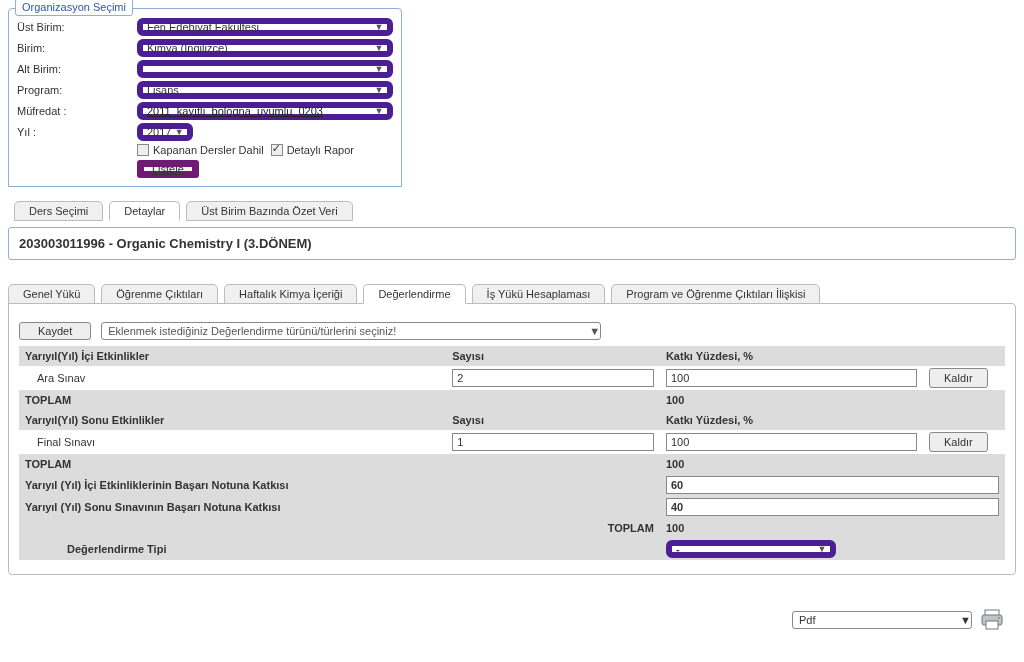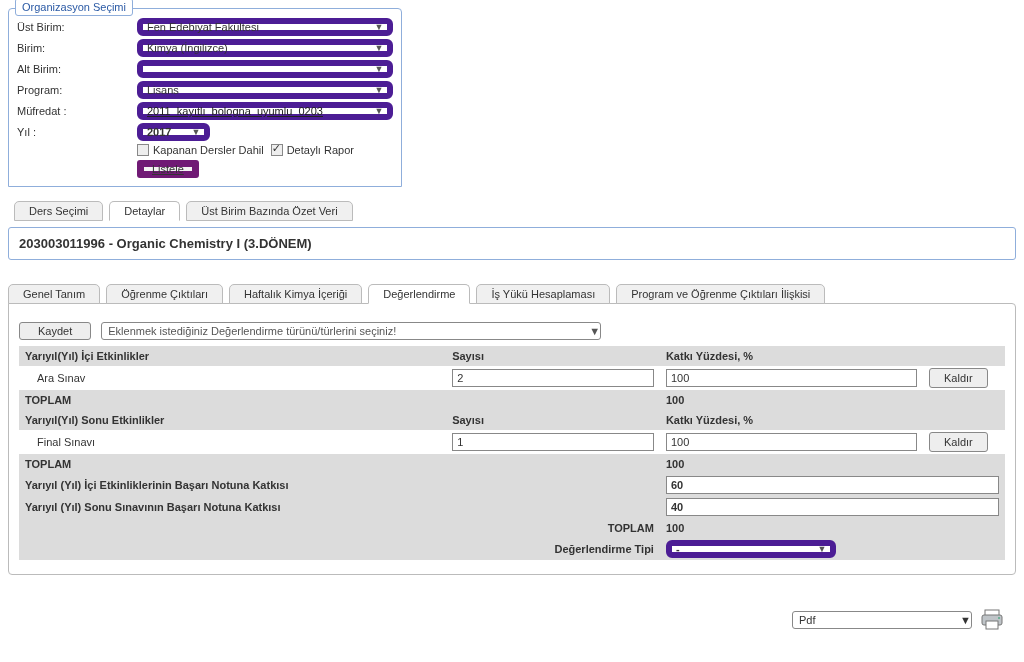--- a/index.html
+++ b/index.html
@@ -6,21 +6,21 @@
   body { margin: 0; padding: 8px; font-family: Tahoma, Arial, sans-serif; font-size: 11px; background: #fff; color: #333; }
   
   
   .org-fieldset { border: 1px solid #8faedb; border-radius: 4px 4px 0 0; padding: 6px 8px 8px 8px; width: 394px; margin-bottom: 14px; position: relative; }
   .org-legend   { position: absolute; top: -11px; left: 6px; background: #fff; padding: 2px 6px; color: #2b5aa5; border: 1px solid #8faedb; border-radius: 3px; font-size: 11px; }
   .org-row { display: flex; align-items: center; margin: 3px 0; }
   .org-row label.lbl { width: 120px; font-size: 11px; }
   .select, .combo  { flex: 1; height: 18px; border: 6px solid #4c1d95; border-radius: 6px; background: #fff; font-size: 11px; padding-left: 4px; display: flex; align-items: center; justify-content: space-between; }
   .select .arrow, .combo .arrow { width: 16px; text-align: center; font-size: 9px; color: #555; }
   .combo .u { text-decoration: underline; color:#222; }
-  .select-narrow { flex: none; width: 73px; font-weight: bold; }
+  .select-narrow { flex: none; width: 56px; }
   .checkline { display:flex; align-items:center; gap:4px; margin-top:2px; }
   .cbx { width:12px; height:12px; border:1px solid #888; background:#eee; display:inline-block; position:relative; }
   .cbx.checked::after { content:"✓"; position:absolute; left:0; top:-3px; font-size:11px; color:#333;}
   .btn-listele { margin-top:4px; height:18px; padding:0 8px; border:7px solid #701a75; border-radius:3px; background:#f3f3f3; font-size:11px; text-decoration: underline; display:inline-flex; align-items:center; cursor:pointer; }
   
   
   .tabbar { display:flex; gap:6px; margin-bottom:6px;padding-left:6px; }
   .tab, .subtab { padding:3px 14px; border:1px solid #bbb; border-radius:5px 5px 0 0; background:#f0f0f0; cursor:pointer; font-size:11px; }
   .tab.active, .subtab.active { background:#fff; border-bottom:1px solid #fff; position:relative; z-index:2; }
   
@@ -110,21 +110,21 @@
 
 <div class="tabbar">
   <div class="tab">Ders Seçimi</div>
   <div class="tab active">Detaylar</div>
   <div class="tab">Üst Birim Bazında Özet Veri</div>
 </div>
 
 <div class="course-box">203003011996 - Organic Chemistry I (3.DÖNEM)</div>
 
 <div class="subtabbar">
-  <div class="subtab">Genel Tanım</div>
+  <div class="subtab">Genel Yükü</div>
   <div class="subtab">Öğrenme Çıktıları</div>
   <div class="subtab">Haftalık Kimya İçeriği</div>
   <div class="subtab active">Değerlendirme</div>
   <div class="subtab">İş Yükü Hesaplaması</div>
   <div class="subtab">Program ve Öğrenme Çıktıları İlişkisi</div>
 </div>
 
 <div class="content-panel">
 
   <div class="saverow">
@@ -218,21 +218,21 @@
             <div class="input-cell">
               <span>40</span>
             </div>
           </td>
     </tr>
     <tr class="hdr">
       <td colspan="2" style="text-align:right;">TOPLAM</td>
       <td colspan="2">100</td>
     </tr>
     <tr class="hdr">
-      <td colspan="2" style="text-align:right;padding-left:48px;">Değerlendirme Tipi</td>
+      <td colspan="2" style="text-align:left;padding-left:48px;">Değerlendirme Tipi</td>
       <td colspan="2">
         <div class="select select-tipi" style="background:#fff;">
           <span>-</span>
           <span class="arrow">▼</span>
         </div>
       </td>
     </tr>
   </tbody>
     </table>
 </div>

